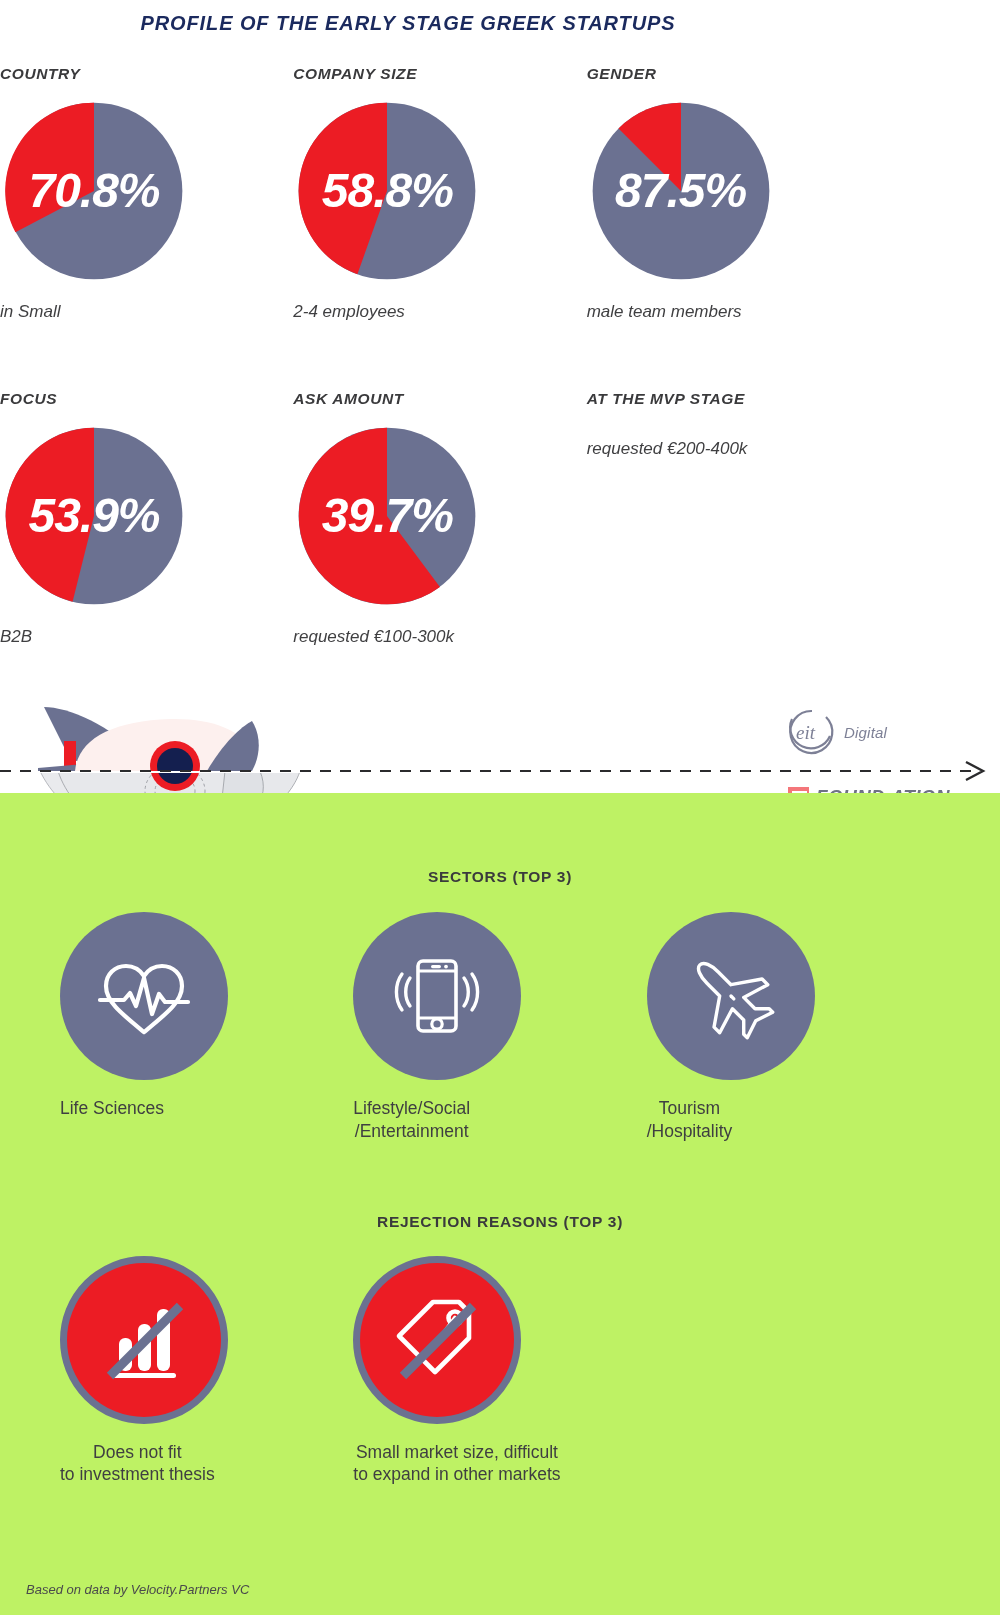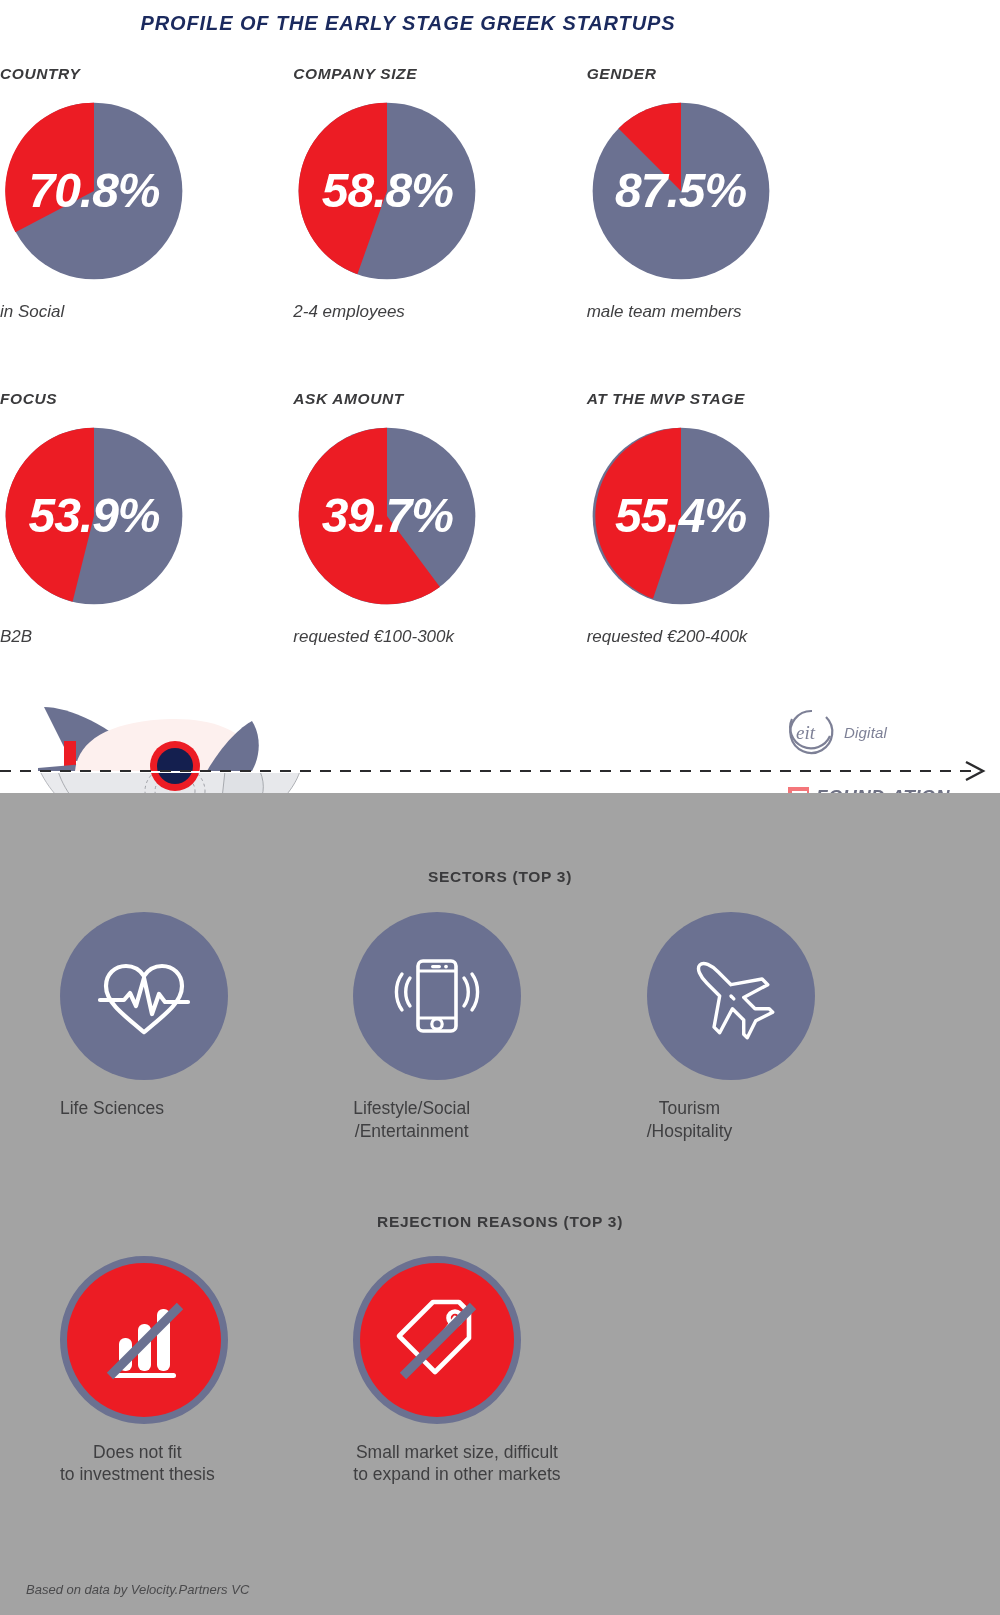--- a/index.html
+++ b/index.html
@@ -149,21 +149,21 @@
     background: #ffffff;
   }
 
   
   .bottom-section {
     position: absolute;
     left: 0;
     top: 793px;
     width: 1000px;
     height: 822px;
-    background: #a3a3a3;
+    background: #bef264;
   }
 
   .section-heading {
     text-align: center;
     font-size: 15.5px;
     font-weight: bold;
     letter-spacing: 0.7px;
     color: #3a3a3c;
     text-transform: uppercase;
   }
@@ -223,21 +223,21 @@
 
     <div class="pie-cell">
       <div class="pie-title">COUNTRY</div>
       <div class="pie-wrap">
         <svg viewBox="0 0 200 200">
           <circle cx="100" cy="100" r="94" fill="#6b7191"></circle>
           <path d="M100 100 L100 6 A94 94 0 0 0 16.4 143.9 Z" fill="#ec1c24"></path>
         </svg>
         <div class="pie-value">70.8%</div>
       </div>
-      <div class="pie-caption">in Social</div>
+      <div class="pie-caption">in Small</div>
     </div>
 
     <div class="pie-cell">
       <div class="pie-title">COMPANY SIZE</div>
       <div class="pie-wrap">
         <svg viewBox="0 0 200 200">
           <circle cx="100" cy="100" r="94" fill="#6b7191"></circle>
           <path d="M100 100 L100 6 A94 94 0 0 0 68.5 188.6 Z" fill="#ec1c24"></path>
         </svg>
         <div class="pie-value">58.8%</div>
@@ -276,27 +276,20 @@
           <circle cx="100" cy="100" r="94" fill="#6b7191"></circle>
           <path d="M100 100 L100 6 A94 94 0 1 0 156.3 175.4 Z" fill="#ec1c24"></path>
         </svg>
         <div class="pie-value">39.7%</div>
       </div>
       <div class="pie-caption">requested €100-300k</div>
     </div>
 
     <div class="pie-cell">
       <div class="pie-title">AT THE MVP STAGE</div>
-      <div class="pie-wrap">
-        <svg viewBox="0 0 200 200">
-          <circle cx="100" cy="100" r="94" fill="#6b7191"></circle>
-          <path d="M100 100 L100 6 A94 94 0 0 0 70.2 188.1 Z" fill="#ec1c24"></path>
-        </svg>
-        <div class="pie-value">55.4%</div>
-      </div>
       <div class="pie-caption">requested €200-400k</div>
     </div>
 
   </div>
 
   <div class="rocket-band">
     <svg width="1000" height="160" viewBox="0 0 1000 160">
 
       <g>
         <path d="M120 78 C150 130 230 148 300 148 L218 148 L185 130 Z" fill="#e6e7ea" stroke="#8d8f96" stroke-width="0.7"></path>

